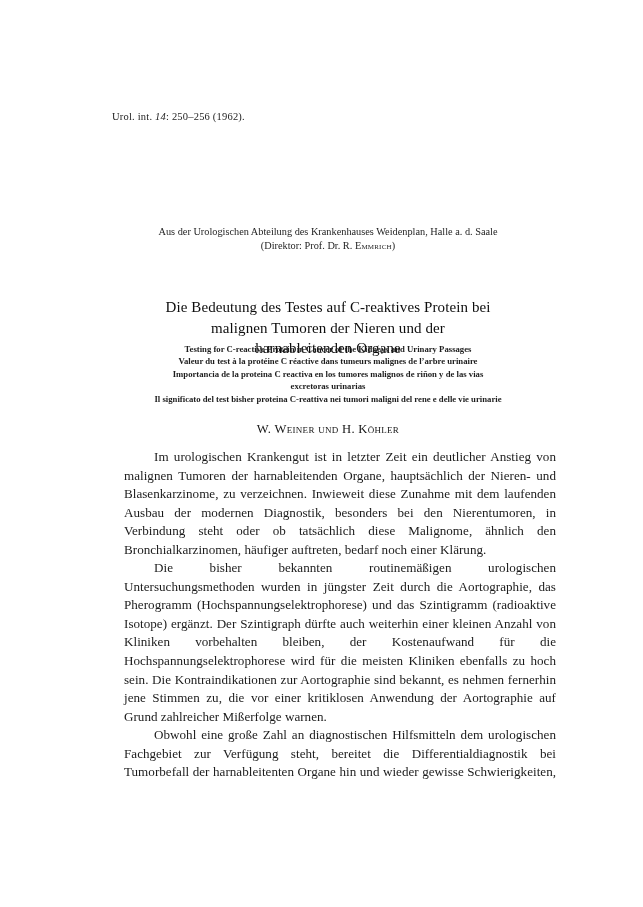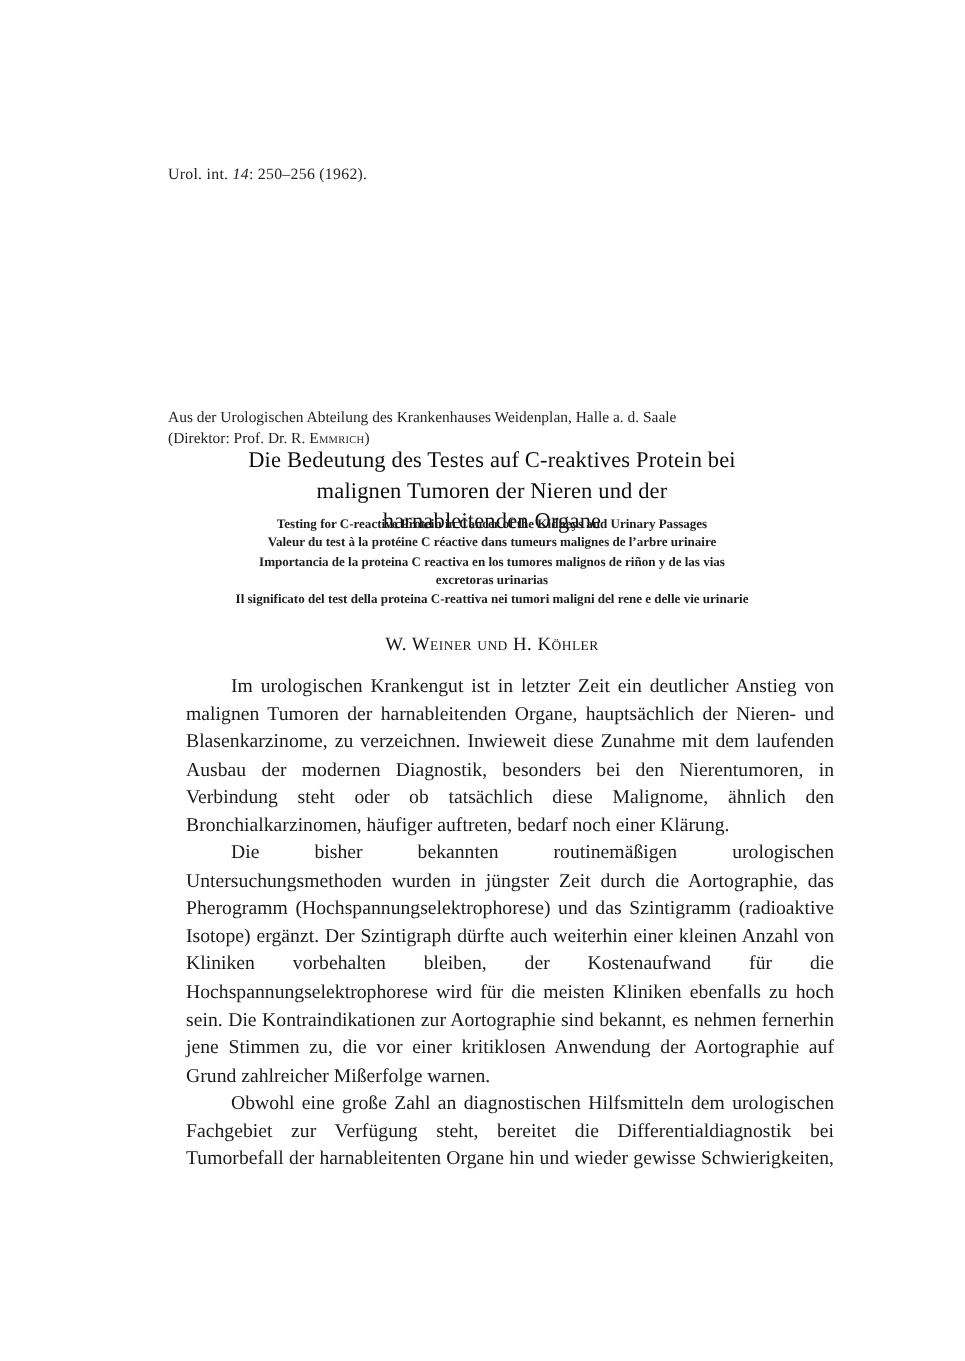--- a/index.html
+++ b/index.html
@@ -36,24 +36,24 @@
   .citation .vol {
     font-style: italic;
   }
 
   
   .affiliation {
     position: absolute;
     left: 0;
     top: 225px;
     width: 432px;
+    text-align: center;
     font-size: 10.3px;
     line-height: 14.2px;
     color: #242424;
-    margin-top: 47px;
   }
   .affiliation .ln {
     display: block;
   }
   .sc {
     font-variant: small-caps;
     letter-spacing: 0.2px;
   }
 
   
@@ -144,21 +144,21 @@
       <span class="ln">Die Bedeutung des Testes auf C-reaktives Protein bei</span>
       <span class="ln">malignen Tumoren der Nieren und der</span>
       <span class="ln">harnableitenden Organe</span>
     </h1>
 
     <div class="subtitles">
       <span class="sub">Testing for C-reactive Protein in Cancer of the Kidneys and Urinary Passages</span>
       <span class="sub">Valeur du test à la protéine C réactive dans tumeurs malignes de l’arbre urinaire</span>
       <span class="sub wide">Importancia de la proteina C reactiva en los tumores malignos de riñon y de las vias</span>
       <span class="sub">excretoras urinarias</span>
-      <span class="sub">Il significato del test della proteina C-reattiva nei tumori maligni del rene e delle vie urinarie</span>
+      <span class="sub">Il significato del test bisher proteina C-reattiva nei tumori maligni del rene e delle vie urinarie</span>
     </div>
 
     <div class="authors">W. Weiner und H. Köhler</div>
 
     <div class="body">
       <p>Im urologischen Krankengut ist in letzter Zeit ein deutlicher Anstieg von malignen Tumoren der harnableitenden Organe, hauptsächlich der Nieren- und Blasenkarzinome, zu verzeichnen. Inwieweit diese Zunahme mit dem laufenden Ausbau der modernen Diagnostik, besonders bei den Nierentumoren, in Verbindung steht oder ob tatsächlich diese Malignome, ähnlich den Bronchialkarzinomen, häufiger auftreten, bedarf noch einer Klärung.</p>
       <p>Die bisher bekannten routinemäßigen urologischen Untersuchungsmethoden wurden in jüngster Zeit durch die Aortographie, das Pherogramm (Hochspannungselektrophorese) und das Szintigramm (radioaktive Isotope) ergänzt. Der Szintigraph dürfte auch weiterhin einer kleinen Anzahl von Kliniken vorbehalten bleiben, der Kostenaufwand für die Hochspannungselektrophorese wird für die meisten Kliniken ebenfalls zu hoch sein. Die Kontraindikationen zur Aortographie sind bekannt, es nehmen fernerhin jene Stimmen zu, die vor einer kritiklosen Anwendung der Aortographie auf Grund zahlreicher Mißerfolge warnen.</p>
       <p>Obwohl eine große Zahl an diagnostischen Hilfsmitteln dem urologischen Fachgebiet zur Verfügung steht, bereitet die Differentialdiagnostik bei Tumorbefall der harnableitenten Organe hin und wieder gewisse Schwierigkeiten, so daß manche Diagnose erst intra operationem gestellt werden kann.</p>
     </div>
 

